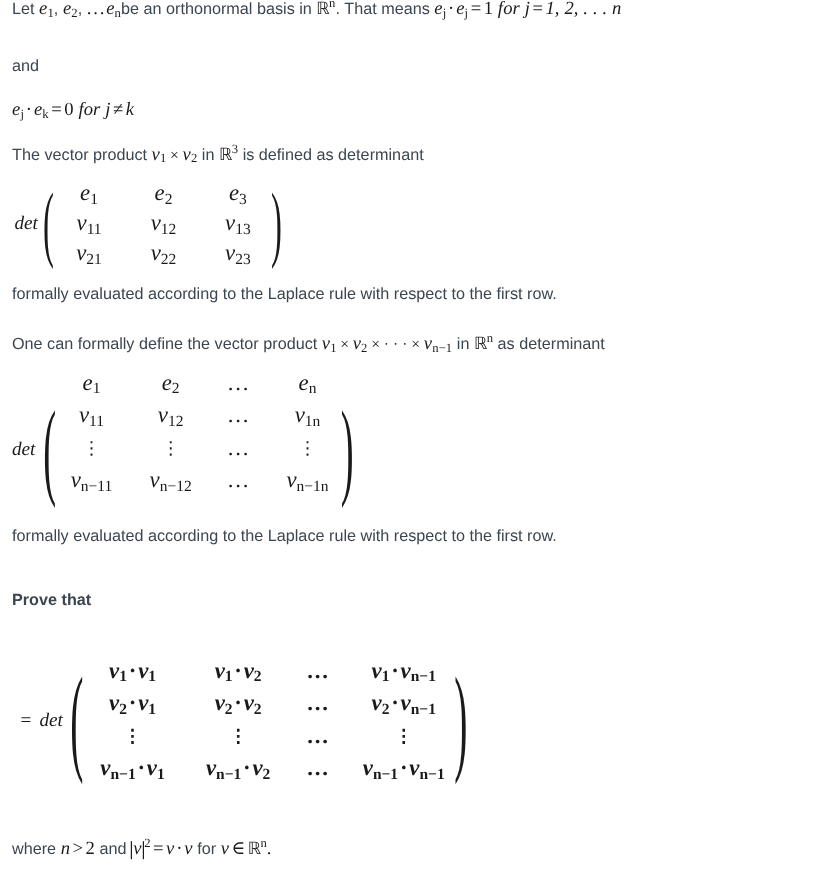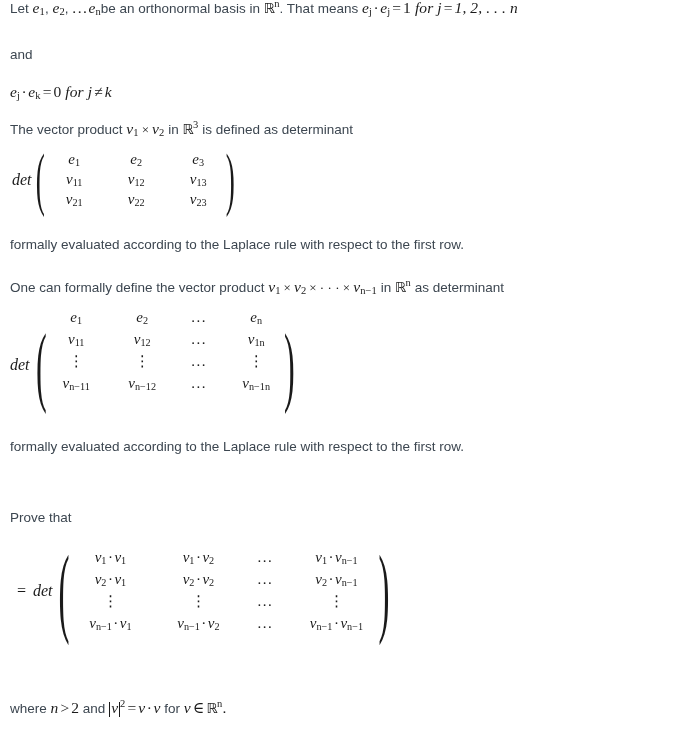--- a/index.html
+++ b/index.html
@@ -84,21 +84,21 @@
   }
   .matrix {
     display: grid;
     justify-items: center;
     align-items: center;
   }
   .cell {
     font-family: "Liberation Serif", "DejaVu Serif", serif;
     font-style: italic;
     color: #1a1a1a;
-    font-size: 15px;
+    font-size: 19px;
     white-space: nowrap;
     padding: 1px 0;
   }
   .vdots {
     font-style: normal;
     font-size: 15px;
     line-height: .7;
     letter-spacing: 0;
   }
   .vdots::before { content: "\22EE"; }
@@ -182,28 +182,28 @@
     <span class="cell"><span>v</span><sub>n−11</sub></span>
     <span class="cell"><span>v</span><sub>n−12</sub></span>
     <span class="cell hdots">...</span>
     <span class="cell"><span>v</span><sub>n−1n</sub></span>
   </div>
   <span class="paren" style="font-size:62px; transform:scaleX(.52) scaleY(1.45); line-height:0; margin-left:-10px; position:relative; top:14px;">)</span>
 </div>
 
 <div class="para" style="top:440px;">formally evaluated according to the Laplace rule with respect to the first row.</div>
 
-<div class="para" style="top:511px;">Prove that</div>
+<div class="para" style="top:493px;font-weight:bold;">Prove that</div>
 
 <div class="eqrow" style="top:548px; left:10px;">
 
   <span class="m op" style="font-size:16px; padding:0 6px;">=</span>
   <span class="detlabel">det</span>
   <span class="paren" style="font-size:66px; transform:scaleX(.5) scaleY(1.5); line-height:0; margin-right:-9px;">(</span>
-  <div class="matrix" style="grid-template-columns:88px 88px 46px 96px; row-gap:3px;">
+  <div class="matrix" style="grid-template-columns:88px 88px 46px 96px; row-gap:3px;font-weight:bold;">
 
     <span class="cell"><span>v</span><sub>1</sub><span class="cdot">·</span><span>v</span><sub>1</sub></span>
     <span class="cell"><span>v</span><sub>1</sub><span class="cdot">·</span><span>v</span><sub>2</sub></span>
     <span class="cell hdots">...</span>
     <span class="cell"><span>v</span><sub>1</sub><span class="cdot">·</span><span>v</span><sub class="it">n−1</sub></span>
 
     <span class="cell"><span>v</span><sub>2</sub><span class="cdot">·</span><span>v</span><sub>1</sub></span>
     <span class="cell"><span>v</span><sub>2</sub><span class="cdot">·</span><span>v</span><sub>2</sub></span>
     <span class="cell hdots">...</span>
     <span class="cell"><span>v</span><sub>2</sub><span class="cdot">·</span><span>v</span><sub class="it">n−1</sub></span>

